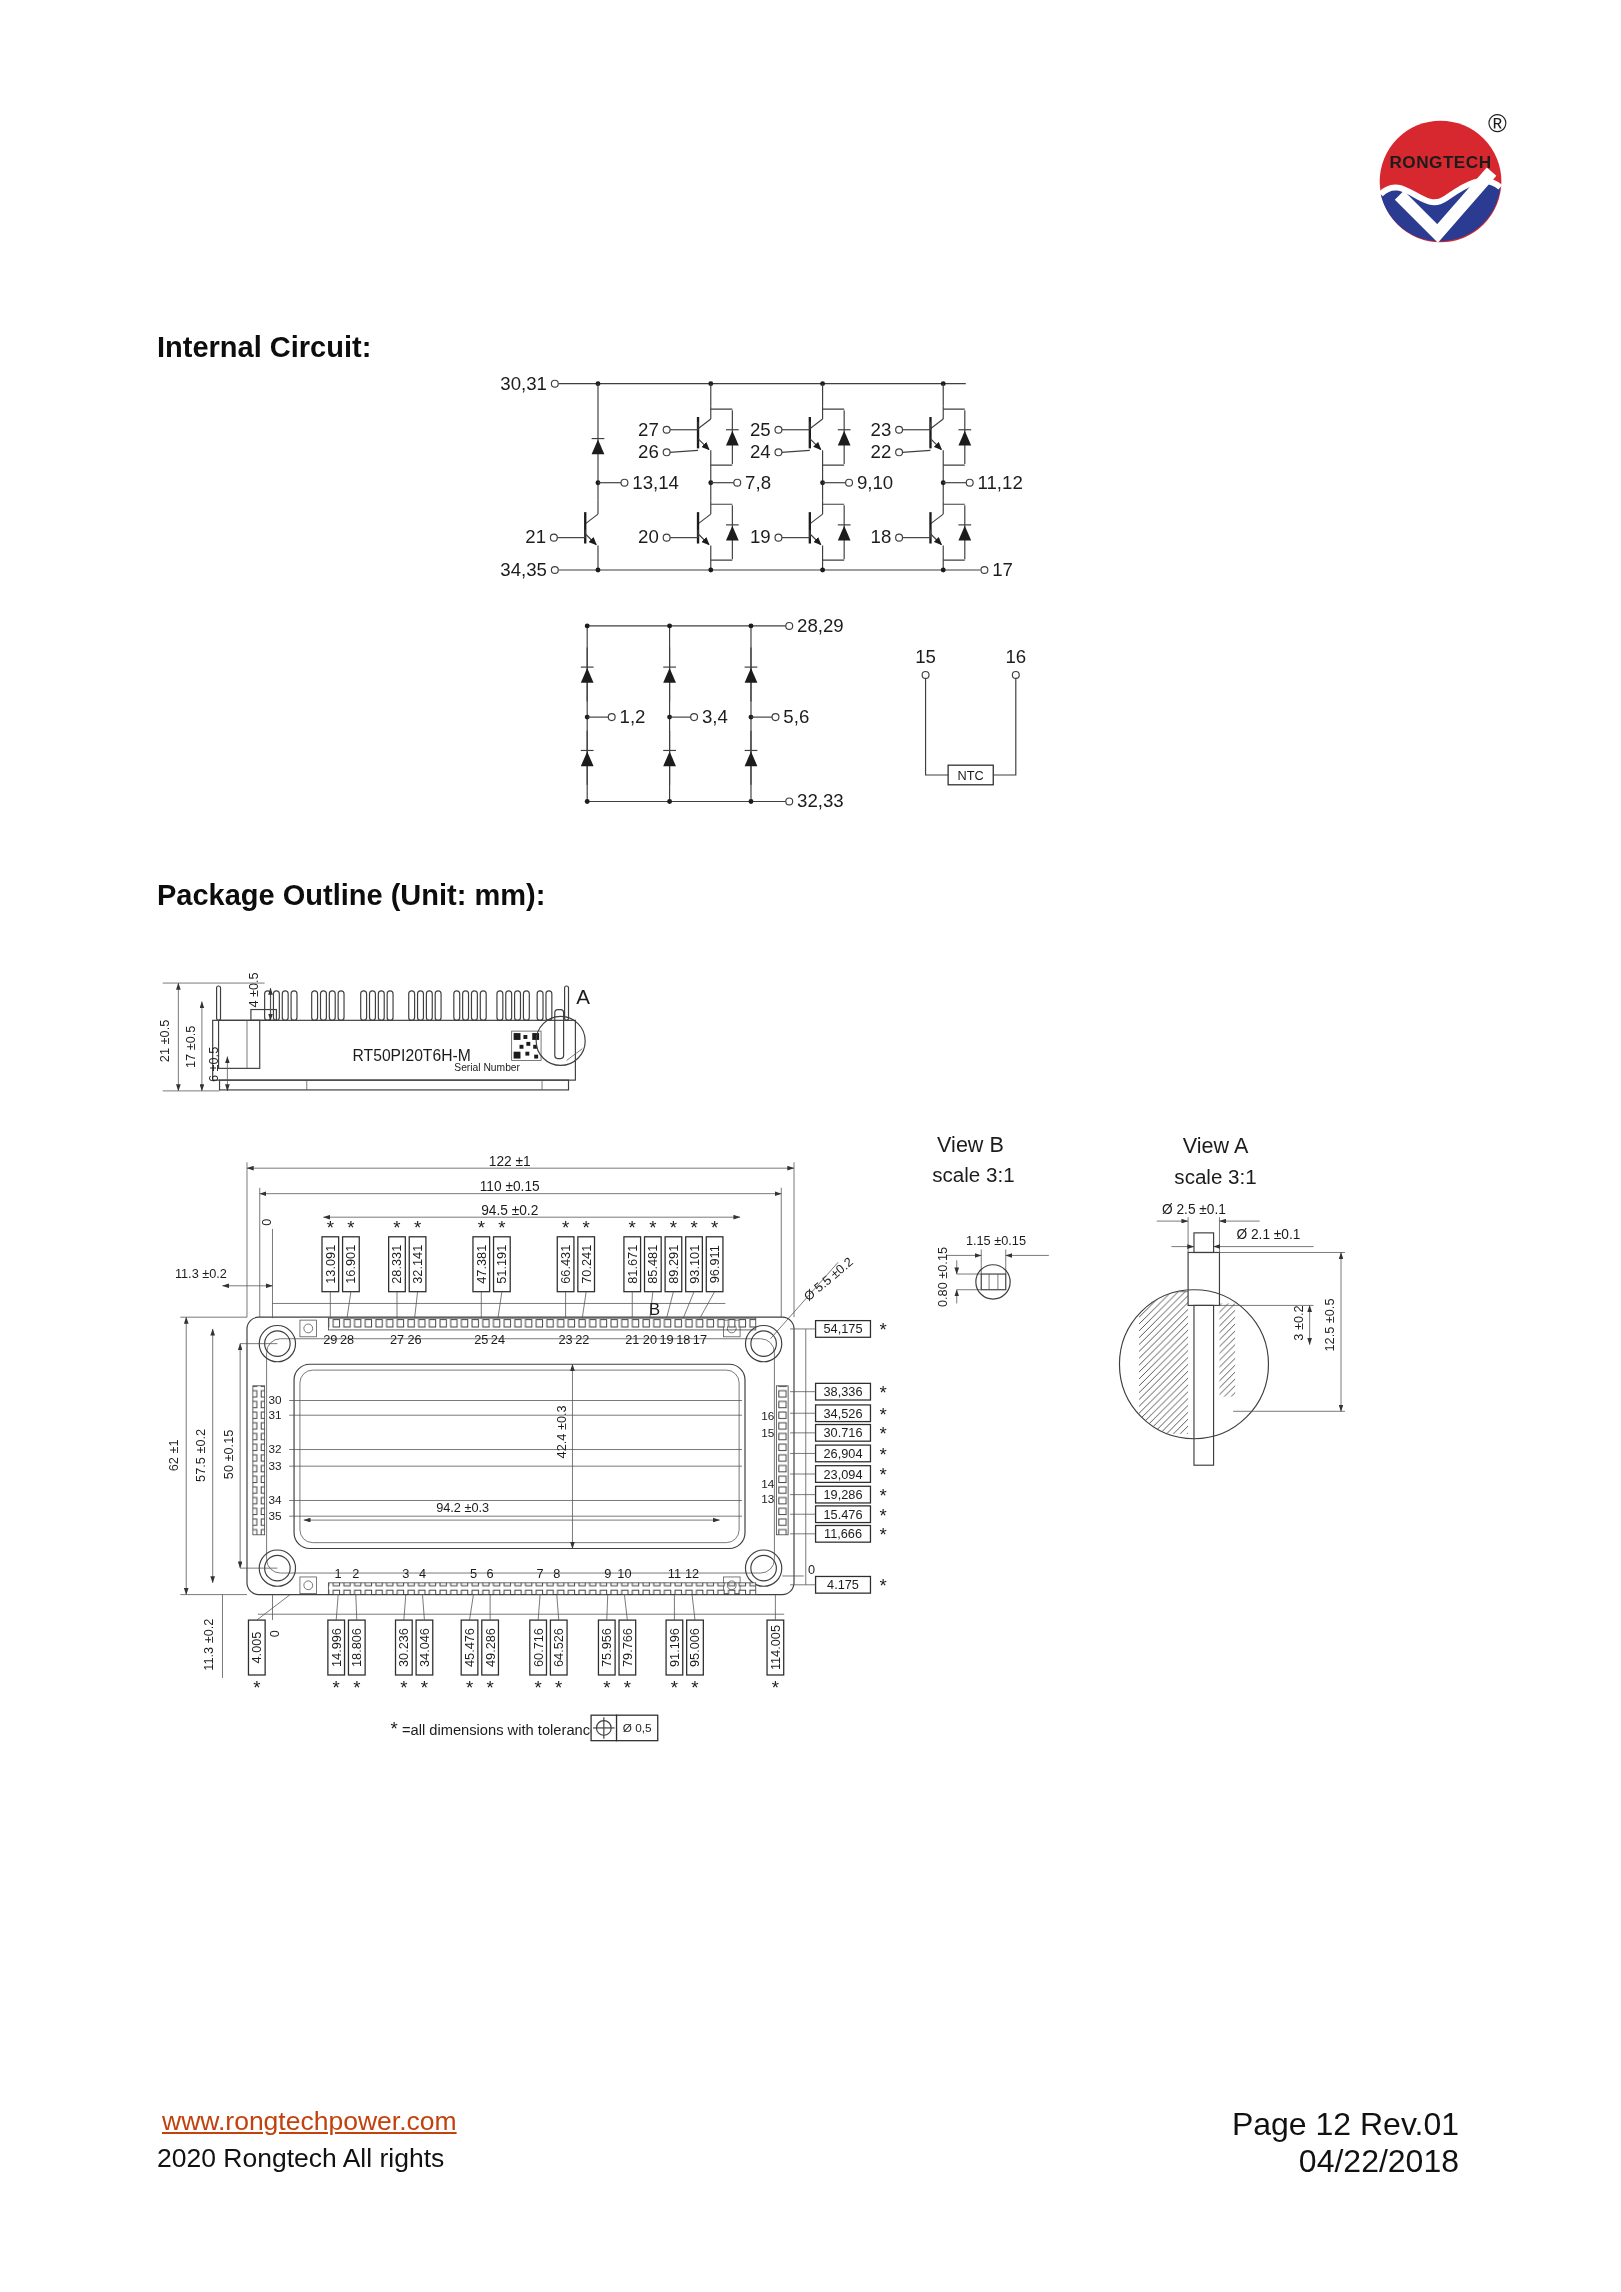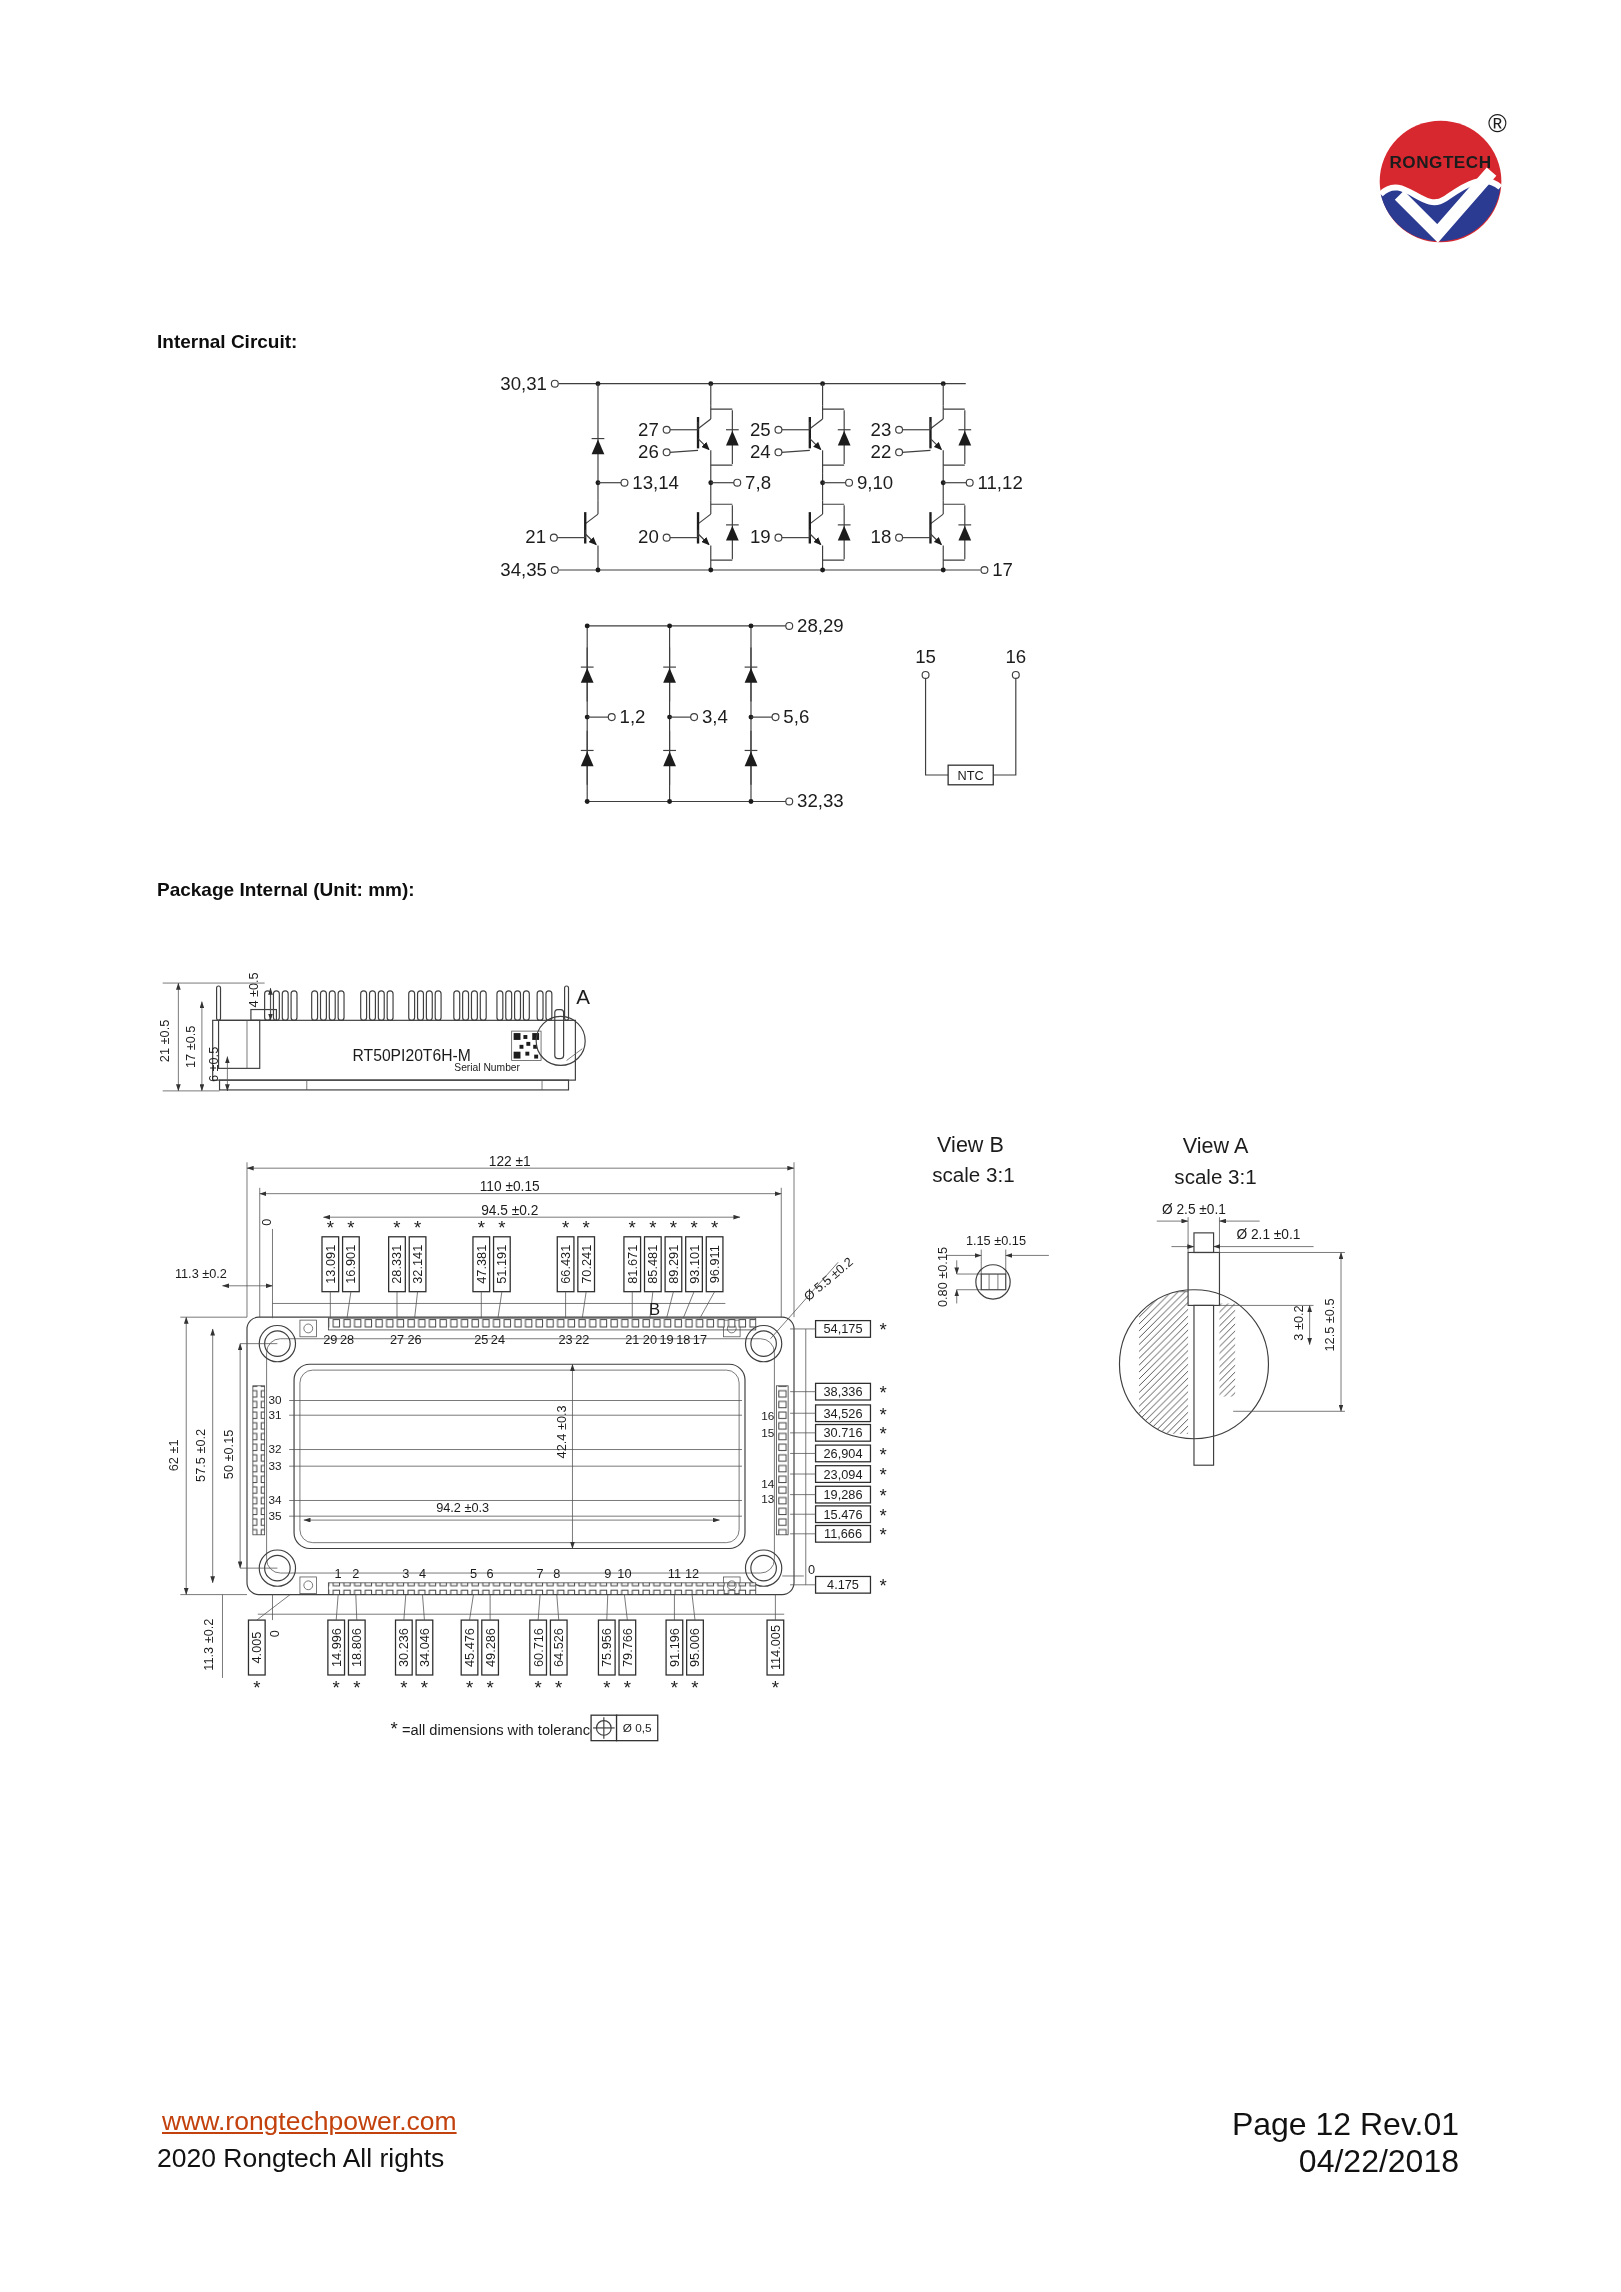--- a/index.html
+++ b/index.html
@@ -1,19 +1,19 @@
 <!DOCTYPE html>
 <html><head>
 <meta charset="utf-8">
 <style>
   html,body{margin:0;padding:0;background:#888;}
   .page{position:relative;width:1621px;height:2293px;background:#ffffff;overflow:hidden;
         font-family:"Liberation Sans",sans-serif;color:#111;}
   .abs{position:absolute;}
-  .heading{font-size:19px;font-weight:bold;color:#0d0d0d;}
+  .heading{font-size:29px;font-weight:bold;color:#0d0d0d;}
   .footer-link{font-size:26.5px;color:#c2410c;text-decoration:underline;}
   .footer-text{font-size:26.5px;color:#111;}
   .footer-right{font-size:32px;color:#111;text-align:right;}
   svg{position:absolute;overflow:visible;}
   svg text{font-family:"Liberation Sans",sans-serif;fill:#1c1c1c;}
   .ln{stroke:#3f3f3f;stroke-width:1.2;fill:none;}
   .lt{stroke:#555;stroke-width:0.8;fill:none;}
   .dot{fill:#1c1c1c;stroke:none;}
   .oc{fill:#fff;stroke:#3f3f3f;stroke-width:1.2;}
   .tt{font-size:19px;}
@@ -39,21 +39,21 @@
     <path d="M17,95 C40,72 60,115 82,100 C100,88 120,72 139,88 A62,62 0 0 1 17,95 Z" fill="#2b3b92"></path>
     <path d="M17,95 C40,72 60,115 82,100 C100,88 120,72 139,88" stroke="#ffffff" stroke-width="6" fill="none"></path>
     <g clip-path="url(#lg-clip)">
       <path d="M36,96 L75,135 L130,72" stroke="#ffffff" stroke-width="13" fill="none"></path>
     </g>
     <text x="78" y="68" text-anchor="middle" font-size="17.5" font-weight="bold" fill="#ffffff" style="letter-spacing:0.5px">RONGTECH</text>
     <text x="136" y="32" text-anchor="middle" font-size="26" fill="#3a3a3a">®</text>
   </svg>
 
   <div class="abs heading" style="left:157px;top:331px;">Internal Circuit:</div>
-  <div class="abs heading" style="left:157px;top:879px;">Package Internal (Unit: mm):</div>
+  <div class="abs heading" style="left:157px;top:879px;">Package Outline (Unit: mm):</div>
 
   <svg class="abs" style="left:495px;top:365px;" width="613" height="461" viewBox="505 372 625 470">
     <defs>
       <marker id="em" markerWidth="7" markerHeight="6" refX="6" refY="3" orient="auto">
         <path d="M0,0 L7,3 L0,6 Z" fill="#1c1c1c"></path>
       </marker>
       <g id="igbt">
         <line class="ln" x1="0" y1="0" x2="0" y2="14"></line>
         <line class="ln" x1="0" y1="14" x2="-13" y2="24"></line>
         <line x1="-13" y1="12" x2="-13" y2="44" stroke="#1c1c1c" stroke-width="2.4"></line>

